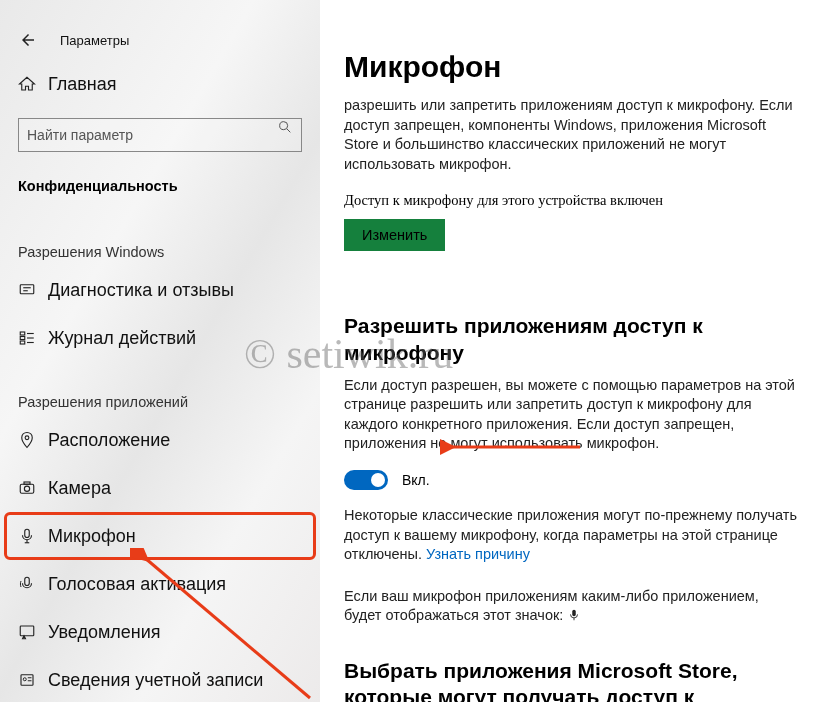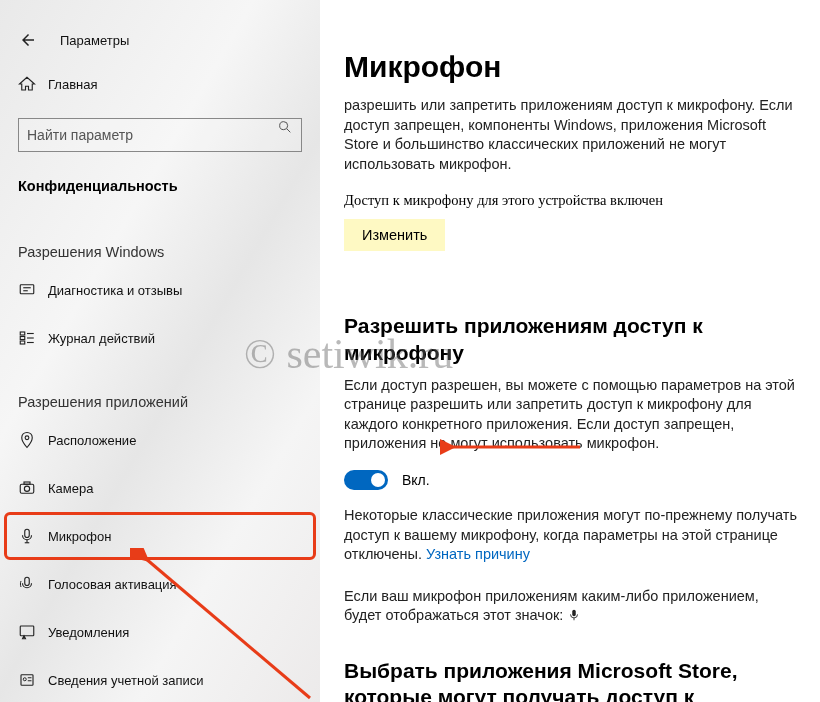--- a/index.html
+++ b/index.html
@@ -41,21 +41,21 @@
     height: 48px;
   }
   .icon-slot {
     width: 30px;
     flex: 0 0 30px;
     display: flex;
     align-items: center;
     justify-content: flex-start;
     color: #222;
   }
-  .row-label { font-size: 13px; color: #111; }
+  .row-label { font-size: 18px; color: #111; }
   .search-wrap { padding: 10px 18px 4px; }
   .search-box {
     border: 1px solid #888;
     background: rgba(255,255,255,0.15);
     height: 34px;
     display: flex;
     padding: 0 8px;
   }
   .search-box input {
     flex: 1;
@@ -112,21 +112,21 @@
     margin-bottom: 16px;
   }
   .sub-head {
     font-size: 14.5px;
     margin: 18px 0 10px;
     color: #000;
     font-family: Liberation Serif, serif;
   }
   .btn {
     display: inline-block;
-    background: #fef9c3;
+    background: #15803d;
     border: none;
     padding: 8px 18px;
     font-size: 14.5px;
     color: #000;
   }
   h2.section-h {
     font-size: 21px;
     font-weight: 600;
     margin-top: 62px;
     margin-bottom: 10px;

